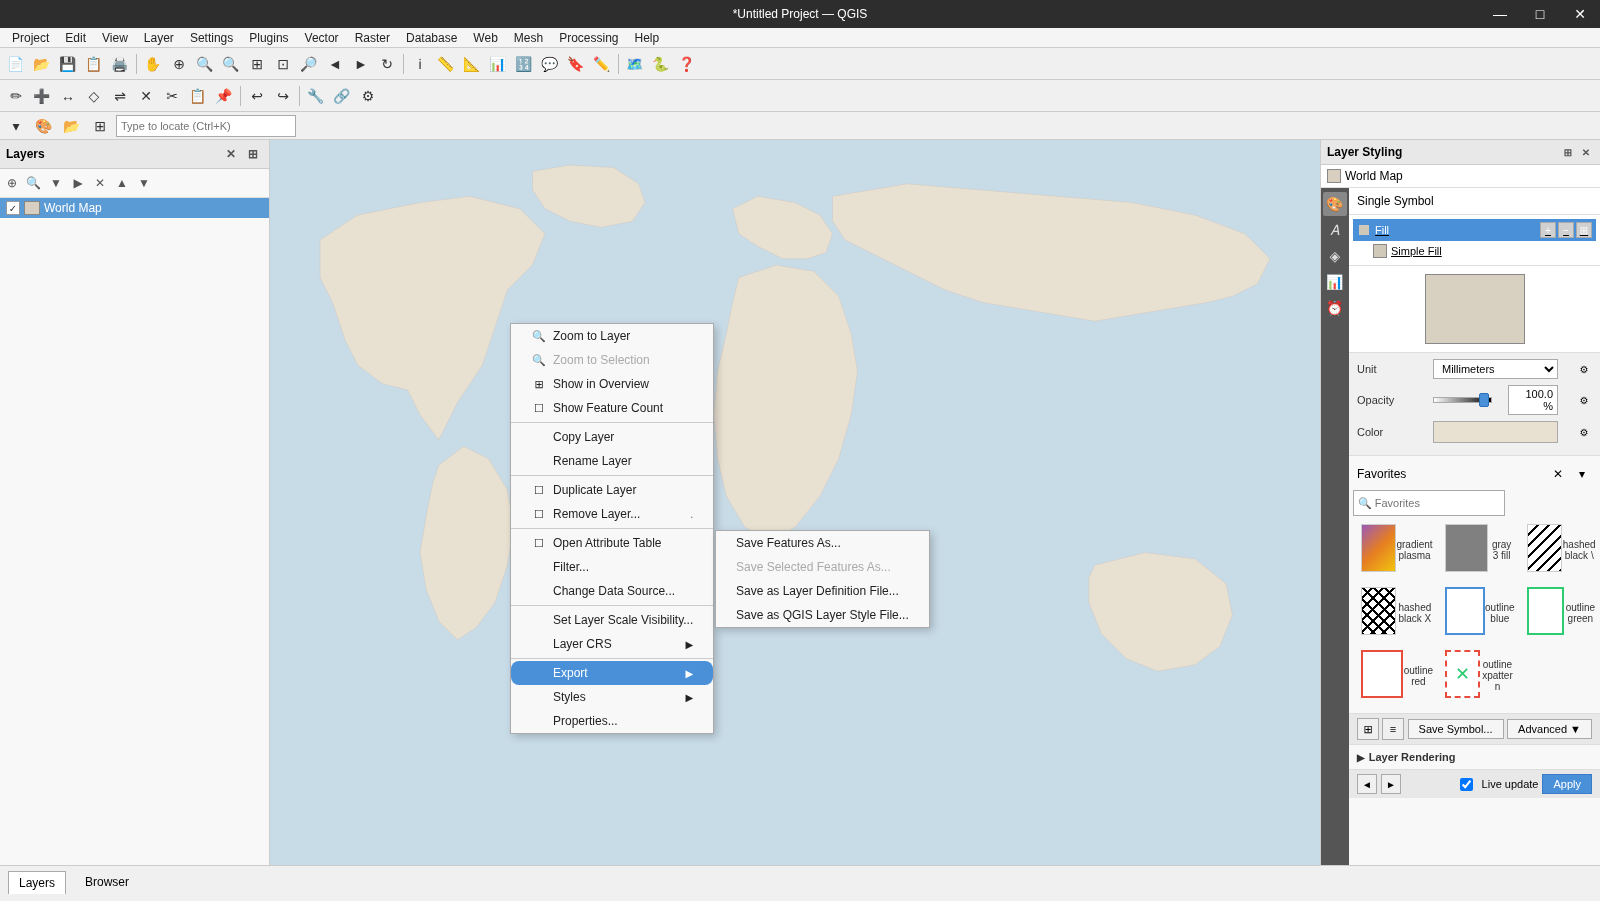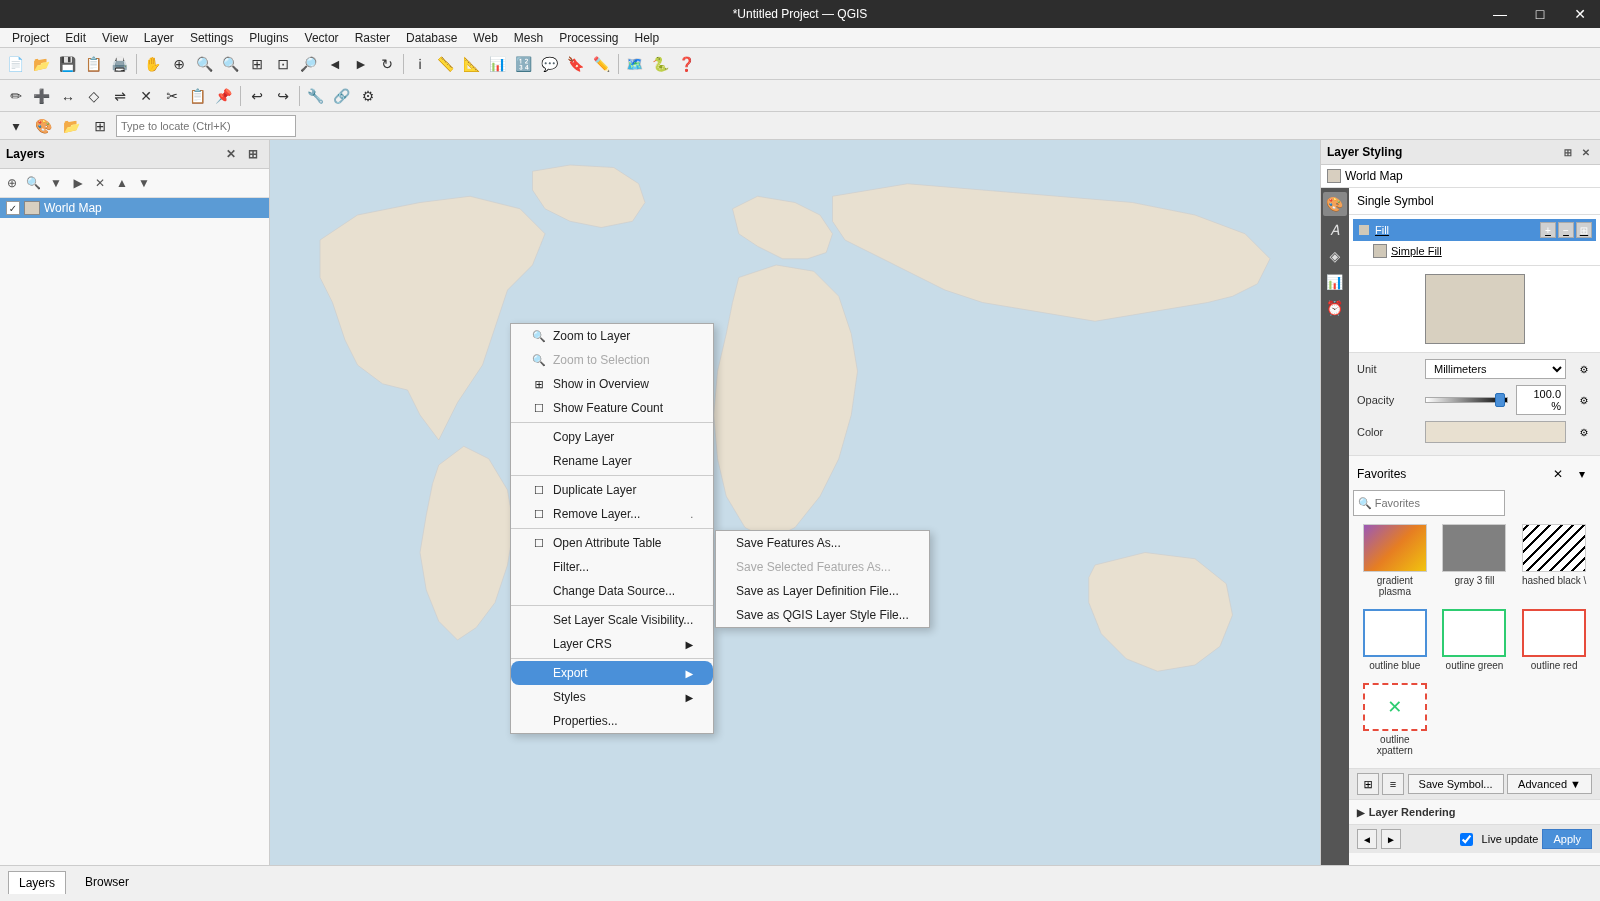--- a/index.html
+++ b/index.html
@@ -272,21 +272,21 @@
     
     .props-area {
       padding: 6px 8px;
       background: #f0f0f0;
       border-bottom: 1px solid #ddd;
     }
     .prop-row {
       display: flex;
       align-items: center;
       margin-bottom: 6px;
-      gap: 8px;
+      gap: 16px;
       justify-content: flex-end;
     }
     .prop-label {
       width: 60px;
       font-size: 11px;
       color: #333;
     }
     .prop-select {
       flex: 1;
       font-size: 11px;
@@ -330,21 +330,21 @@
       background: #fff;
     }
     .favorites-grid {
       display: grid;
       grid-template-columns: repeat(3, 1fr);
       gap: 4px;
       padding: 4px;
     }
     .fav-item {
       display: flex;
-      flex-direction: column;
+      flex-direction: row;
       align-items: center;
       cursor: pointer;
       padding: 4px;
       border-radius: 2px;
     }
     .fav-swatch {
       width: 64px;
       height: 48px;
       border: 1px solid #ccc;
       margin-bottom: 3px;
@@ -862,20 +862,24 @@
               <div class="fav-swatch" style="background:#808080;"></div>
               <span class="fav-name">gray 3 fill</span>
             </div>
 
 
             <div class="fav-item">
               <div class="fav-swatch hashed-black-back-swatch"></div>
               <span class="fav-name">hashed black \</span>
             </div>
 
+            <div class="fav-item">
+              <div class="fav-swatch hashed-black-x-swatch"></div>
+              <span class="fav-name">hashed black X</span>
+            </div>
 
             <div class="fav-item">
               <div class="fav-swatch outline-blue-swatch"></div>
               <span class="fav-name">outline blue</span>
             </div>
 
             <div class="fav-item">
               <div class="fav-swatch outline-green-swatch"></div>
               <span class="fav-name">outline green</span>
             </div>

